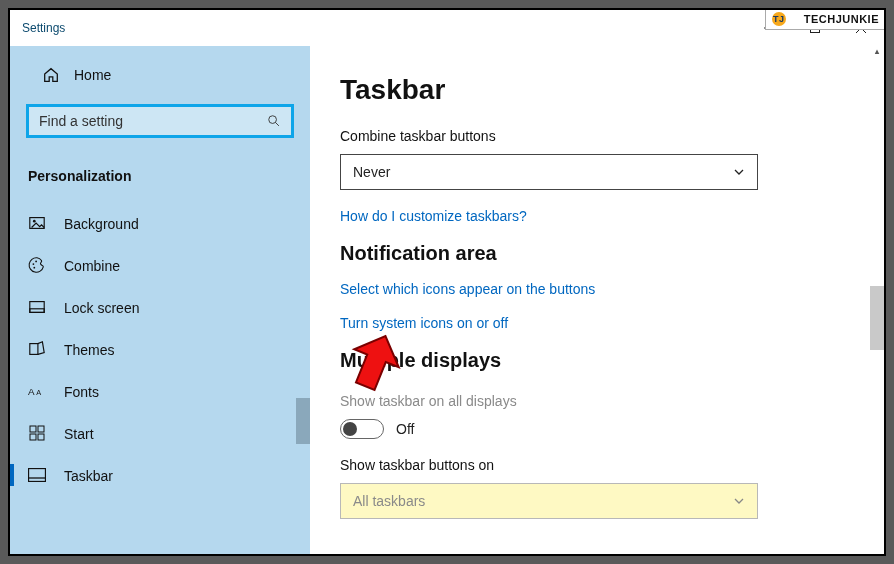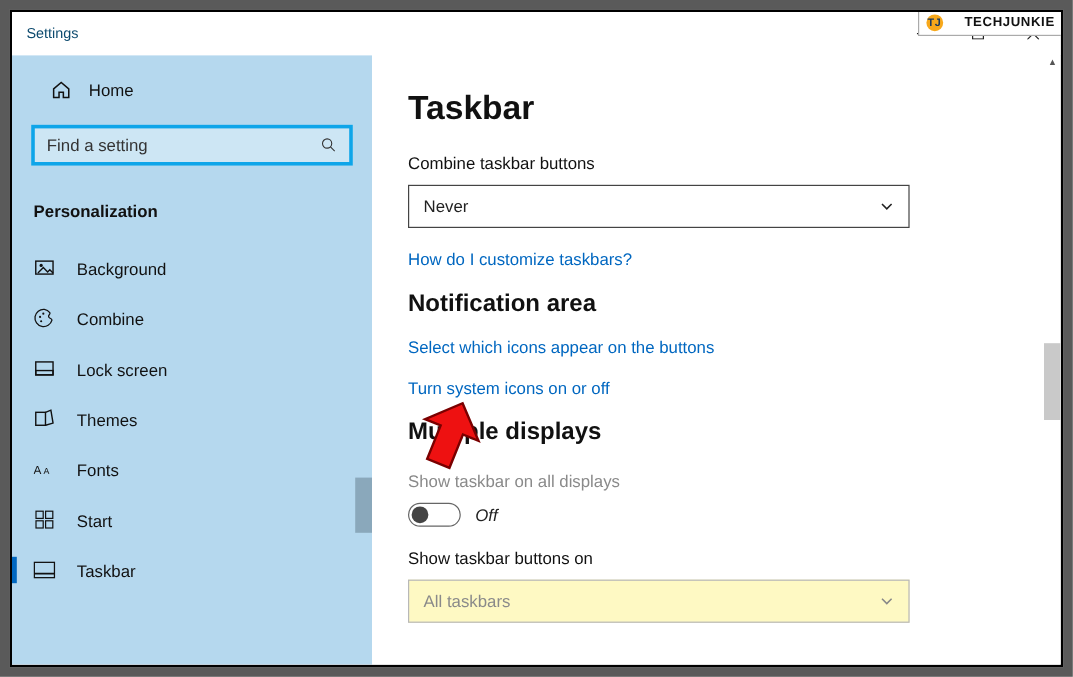--- a/index.html
+++ b/index.html
@@ -23,21 +23,21 @@
   .sidebar-scroll { position:absolute; right:0; top:196px; width:14px; height:320px; background:transparent; }
   .sidebar-scroll .thumb { position:absolute; top:0; width:14px; height:46px; background:#8aa8bb; }
   .content { flex:1; position:relative; background:#fff; padding: 28px 40px 0 30px; overflow:hidden; }
   .page-title { font-size: 28px; font-weight: 600; color: #111; margin-bottom: 22px; }
   .label { font-size: 14px; color: #111; margin-bottom: 10px; margin-top: 4px; }
   .label.muted { color: #8a8a8a; margin-top: 21px; }
   .select { border: 1px solid #444; height: 36px; width: 418px; display:flex; align-items:center; justify-content:space-between; padding: 0 12px; font-size: 14px; color:#222; margin-bottom: 18px; gap: 36px; }
   .select.disabled { border-color:#b8b8b8; background:#fef9c3; color:#8a8a8a; }
   .link { font-size: 14px; color: #0067c0; margin-bottom: 18px; display:block; }
   .section-title { font-size: 20px; font-weight: 600; color:#111; margin-top: 10px; margin-bottom: 16px; }
-  .toggle-row { display:flex; align-items:center; gap:12px; margin-bottom:18px;font-style:italic; }
+  .toggle-row { display:flex; align-items:center; gap:12px; margin-bottom:18px; }
   .toggle { width:44px; height:20px; border:1px solid #666; border-radius:11px; position:relative; background:#fff; }
   .toggle .knob { position:absolute; left:2px; top:2px; width:14px; height:14px; border-radius:50%; background:#444; }
   .toggle-state { font-size:14px; color:#222; }
   .content-scroll { position:absolute; right:0; top:0; width:14px; height:100%; }
   .content-scroll .up { position:absolute; top:0; width:14px; height:14px; font-size:9px; color:#555; text-align:center; }
   .content-scroll .thumb { position:absolute; top:240px; width:14px; height:64px; background:#c9c9c9; }
   .arrow-annot { position:absolute; left:335px; top:322px; pointer-events:none; }
   .brand { position:absolute; top:-2px; right:-2px; background:#fff; border:1px solid #aaa; height:22px; padding:0 6px; display:flex; align-items:center; gap:18px; font-size:11px; font-weight:700; letter-spacing:0.5px; color:#111; z-index:50; }
   .brand .circ { width:14px; height:14px; border-radius:50%; background:#f7a81b; display:flex; align-items:center; justify-content:center; font-size:9px; color:#1b3a60; font-weight:900; }
   svg { display:block; }

